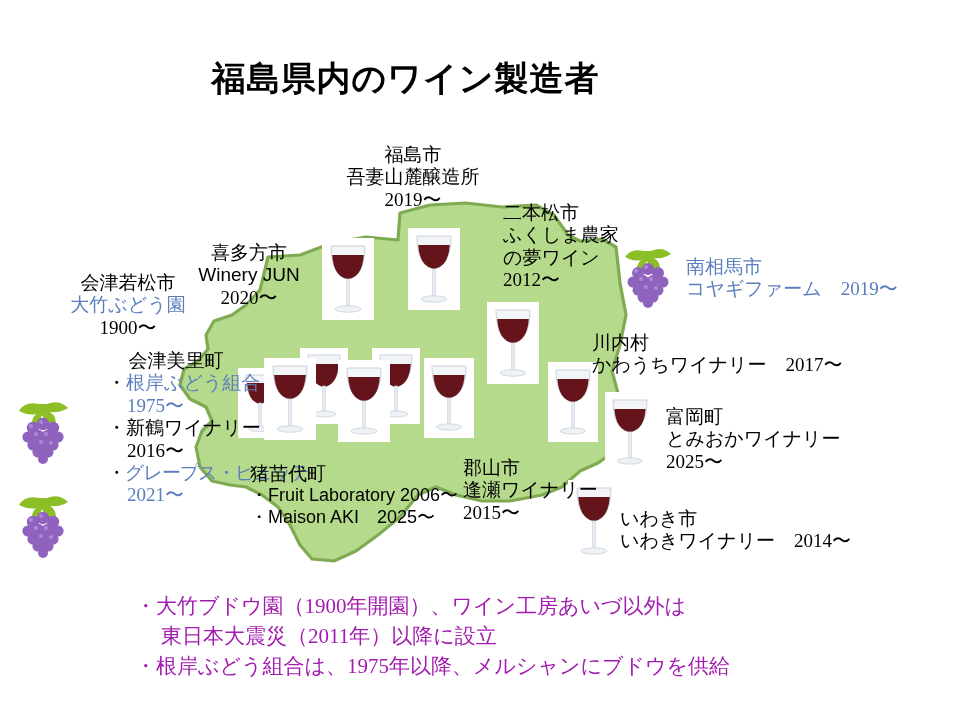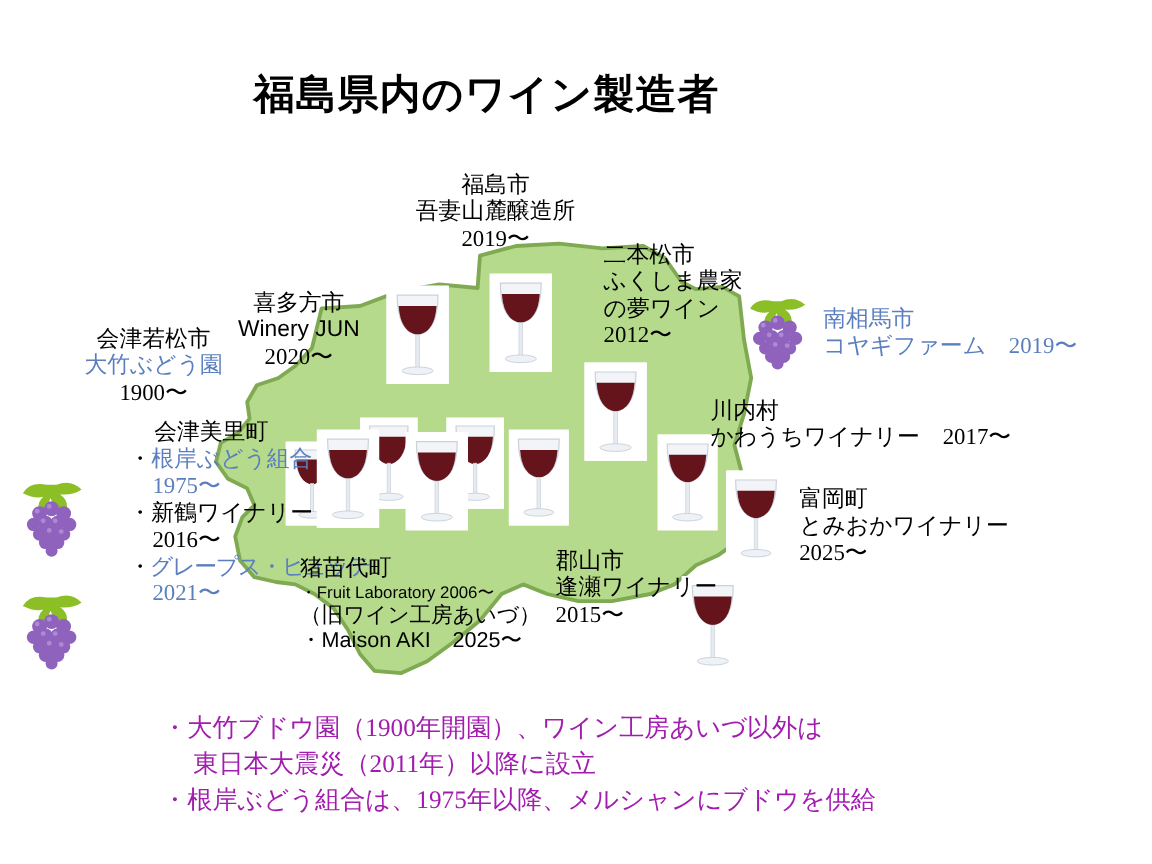--- a/index.html
+++ b/index.html
@@ -376,25 +376,22 @@
     </span>
     <span class="ln" style="padding-left:20px;">2016〜</span>
     <span class="ln blue" style="letter-spacing:-1px;">
       <span style="color:#000;">・</span><span>グレープス・ヒュッテ</span>
     </span>
     <span class="ln blue" style="padding-left:20px;">2021〜</span>
   </div>
 
   <div class="lbl" style="left:250px;top:463px;">
     <span class="ln">猪苗代町</span>
-    <span class="ln sans" style="font-size:14px;">
+    <span class="ln sans" style="font-size:18px;">
       <span>・</span><span>Fruit Laboratory 2006〜</span>
-    </span>
-    <span class="ln sans" style="font-size:18px;">
-      <span>（旧ワイン工房あいづ）</span>
     </span>
     <span class="ln sans" style="font-size:18px;">
       <span>・</span><span>Maison AKI　2025〜</span>
     </span>
   </div>
 
   <div class="lbl" style="left:463px;top:415px;margin-top:42px;">
     <span class="ln">郡山市</span>
     <span class="ln">逢瀬ワイナリー</span>
     <span class="ln">2015〜</span>
@@ -404,20 +401,24 @@
     <span class="ln">川内村</span>
     <span class="ln">かわうちワイナリー　2017〜</span>
   </div>
 
   <div class="lbl" style="left:666px;top:406px;">
     <span class="ln">富岡町</span>
     <span class="ln">とみおかワイナリー</span>
     <span class="ln">2025〜</span>
   </div>
 
+  <div class="lbl" style="left:620px;top:508px;">
+    <span class="ln">いわき市</span>
+    <span class="ln">いわきワイナリー　2014〜</span>
+  </div>
 
   <div class="footnotes">
     <span class="fn">・大竹ブドウ園（1900年開園）、ワイン工房あいづ以外は</span>
     <span class="fn indent">東日本大震災（2011年）以降に設立</span>
     <span class="fn">・根岸ぶどう組合は、1975年以降、メルシャンにブドウを供給</span>
   </div>
 
 </div>
 
 </body></html>

